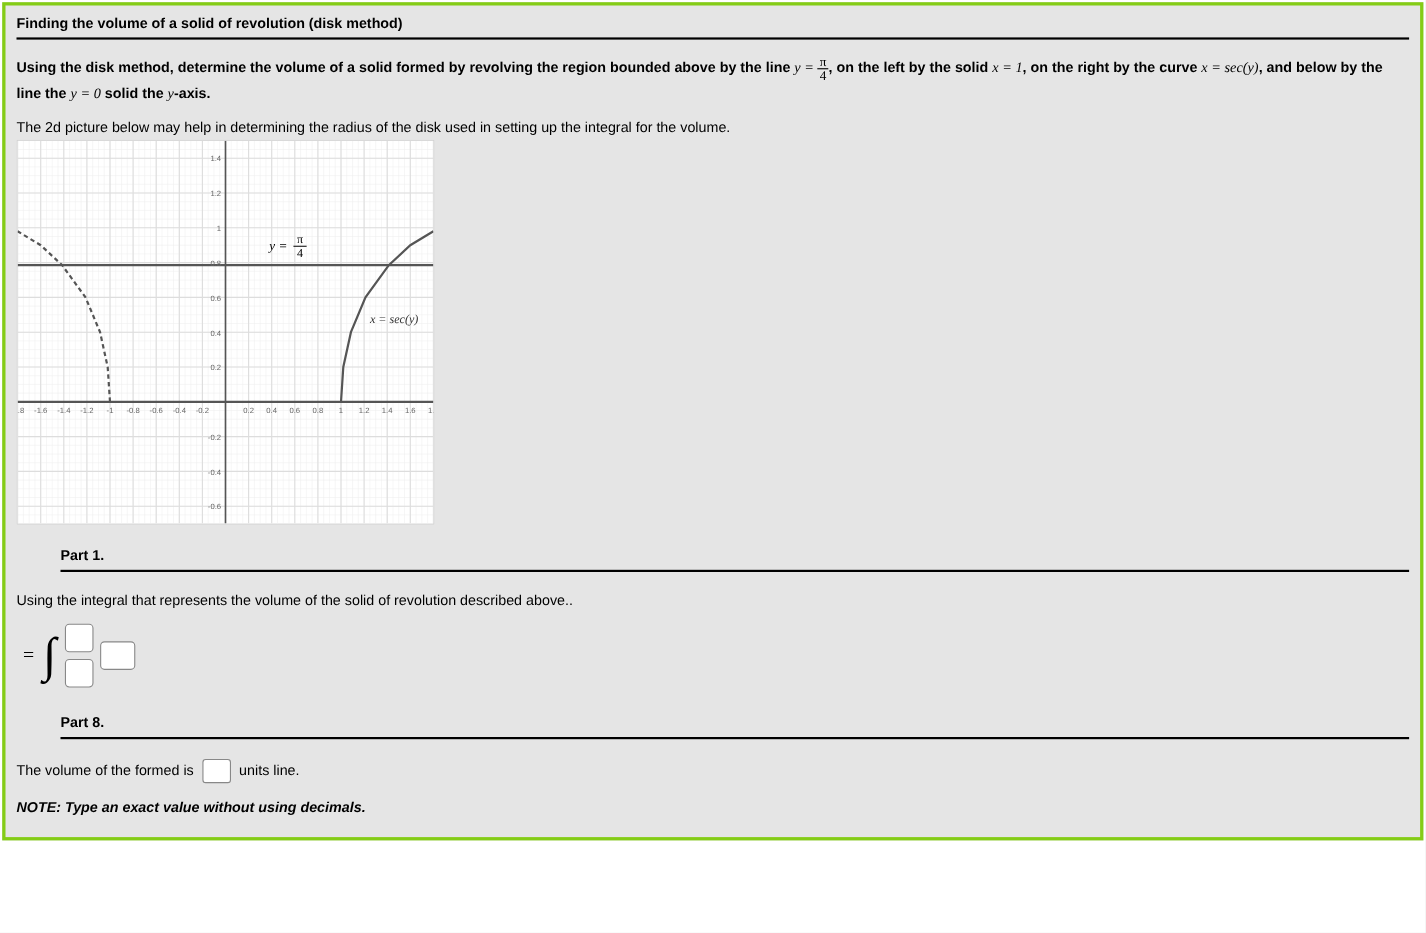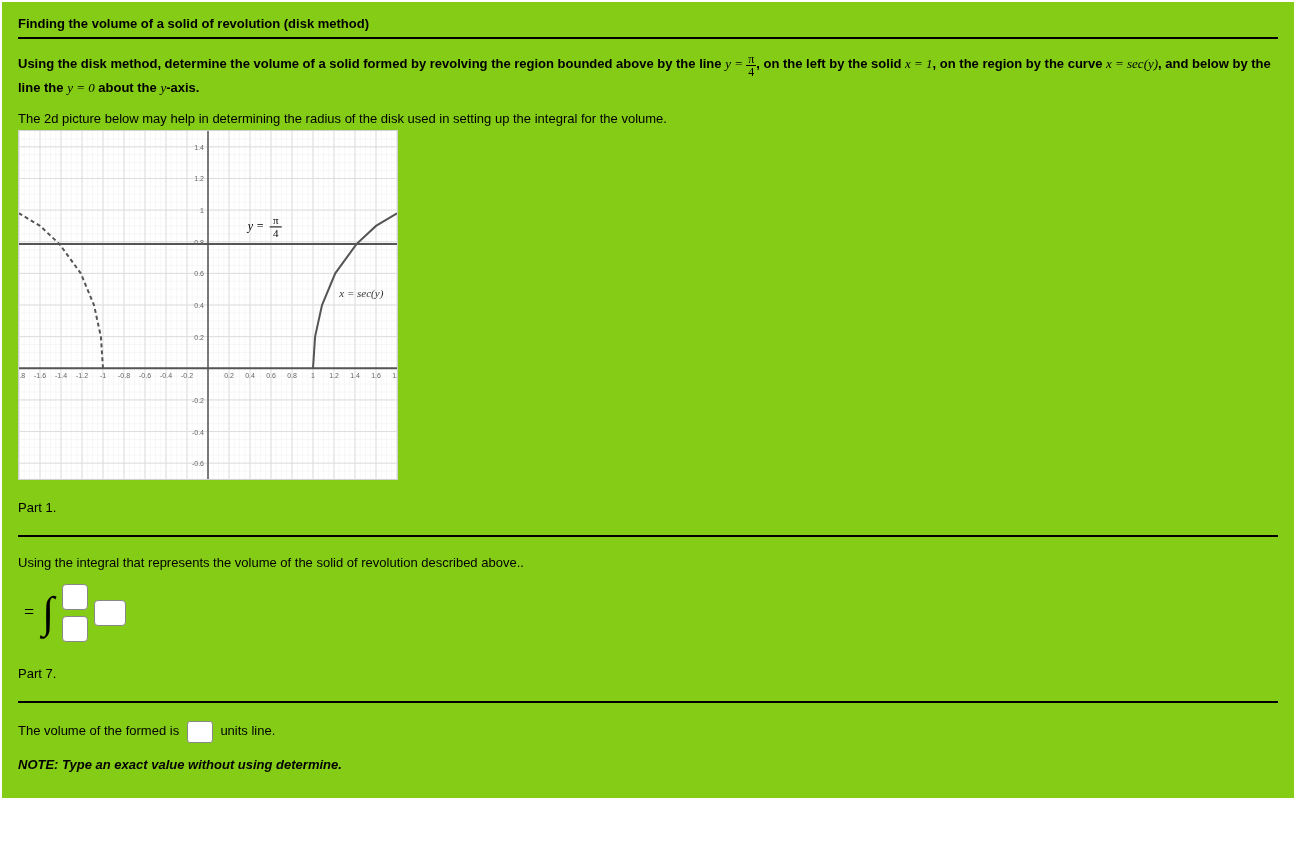--- a/index.html
+++ b/index.html
@@ -5,24 +5,24 @@
   * { box-sizing: border-box; }
   body {
     margin: 0;
     padding: 0;
     font-family: Arial, Helvetica, sans-serif;
     font-size: 13px;
     color: #000;
     background: #fff;
   }
   .page {
-    border: 6px solid #84cc16;
+    border: 3px solid #84cc16;
     margin: 2px;
     padding: 8px 10px 20px 10px;
-    background: #84cc16;
+    background: #e5e5e5;
   }
   .title {
     font-weight: bold;
     font-size: 13px;
     padding-bottom: 6px;
     border-bottom: 2px solid #000;
     margin-bottom: 14px;
   }
   .prompt {
     font-size: 13px;
@@ -38,26 +38,27 @@
   .graph-box {
     width: 380px;
     height: 350px;
     border: 1px solid #d0d0d0;
     background: #fff;
     position: relative;
     margin-bottom: 20px;
   }
   .graph-box svg { display:block; }
   .section-head {
-    font-weight: normal;
-    font-size: 13px;
-    padding-bottom: 20px;
+    font-weight: bold;
+    font-size: 13px;
+    padding-bottom: 6px;
     border-bottom: 2px solid #000;
     margin-top: 12px;
     margin-bottom: 18px;
+    margin-left: 40px;
   }
   .instr {
     font-size: 13px;
     margin-bottom: 14px;
   }
   .integral-row {
     display: flex;
     align-items: center;
     gap: 6px;
     margin: 6px 0 24px 6px;
@@ -118,21 +119,21 @@
 </style>
 </head>
 <body>
 
 <div class="page">
 
   <div class="title">Finding the volume of a solid of revolution (disk method)</div>
 
   <div class="prompt">
     <b>Using the disk method, determine the volume of a solid formed by revolving the region bounded above by the line </b>
-    <span class="math"><span>y = </span><span class="frac"><span class="num">π</span><span class="den">4</span></span></span><b>, on the left by the solid </b><span class="math">x = 1</span><b>, on the region by the curve </b><span class="math">x = sec(y)</span><b>, and below by the line the </b><span class="math">y = 0</span><b> about the </b><span class="math">y</span><b>-axis.</b>
+    <span class="math"><span>y = </span><span class="frac"><span class="num">π</span><span class="den">4</span></span></span><b>, on the left by the solid </b><span class="math">x = 1</span><b>, on the right by the curve </b><span class="math">x = sec(y)</span><b>, and below by the line the </b><span class="math">y = 0</span><b> solid the </b><span class="math">y</span><b>-axis.</b>
   </div>
 
   <div class="helper">The 2d picture below may help in determining the radius of the disk used in setting up the integral for the volume.</div>
 
   <div class="graph-box">
     <svg id="chart-svg" width="378" height="348">
         <line x1="0" y1="0" x2="0" y2="348" stroke="#eee" stroke-width="0.5"></line>
         <line x1="5.250000000000004" y1="0" x2="5.250000000000004" y2="348" stroke="#eee" stroke-width="0.5"></line>
         <line x1="10.500000000000009" y1="0" x2="10.500000000000009" y2="348" stroke="#eee" stroke-width="0.5"></line>
         <line x1="15.750000000000014" y1="0" x2="15.750000000000014" y2="348" stroke="#eee" stroke-width="0.5"></line>
@@ -328,23 +329,23 @@
   <div class="integral-row">
     <span class="eq">=</span>
     <span class="int-sym">∫</span>
     <div class="limits">
       <input class="box-input" type="text" style="">
       <input class="box-input" type="text" style="">
     </div>
     <input class="box-input-wide" type="text" style="">
   </div>
 
-  <div class="section-head">Part 7.</div>
+  <div class="section-head">Part 8.</div>
 
   <div class="instr">
     <span>The volume of the formed is </span>
     <input class="inline-box" type="text" style="">
     <span> units line.</span>
   </div>
 
-  <div class="note">NOTE: Type an exact value without using determine.</div>
+  <div class="note">NOTE: Type an exact value without using decimals.</div>
 
 </div>
 
 </body></html>

